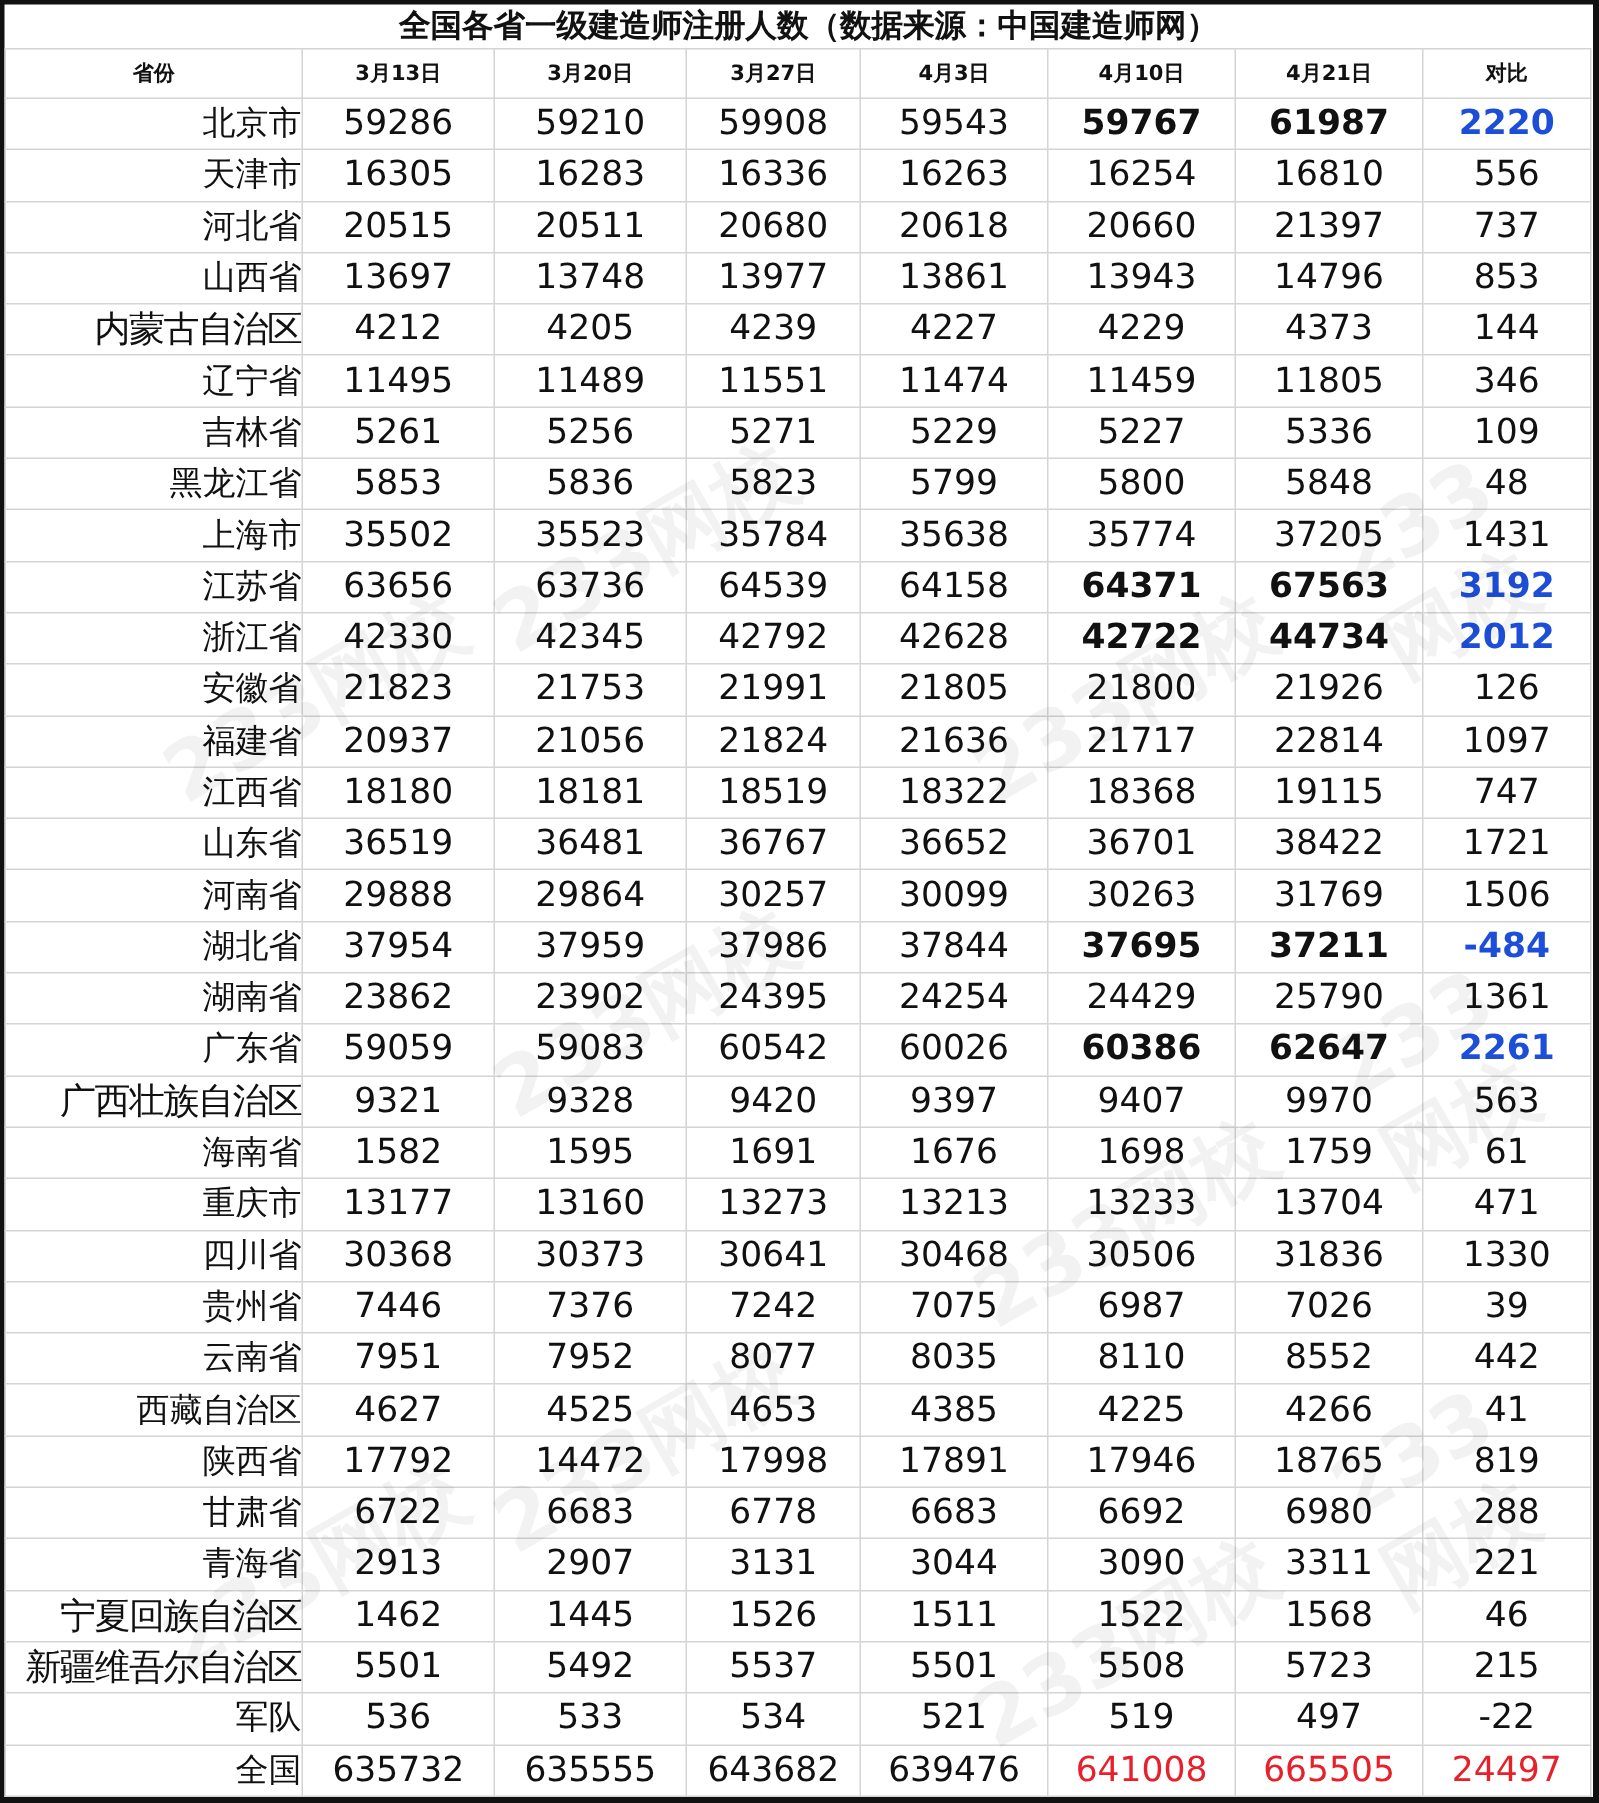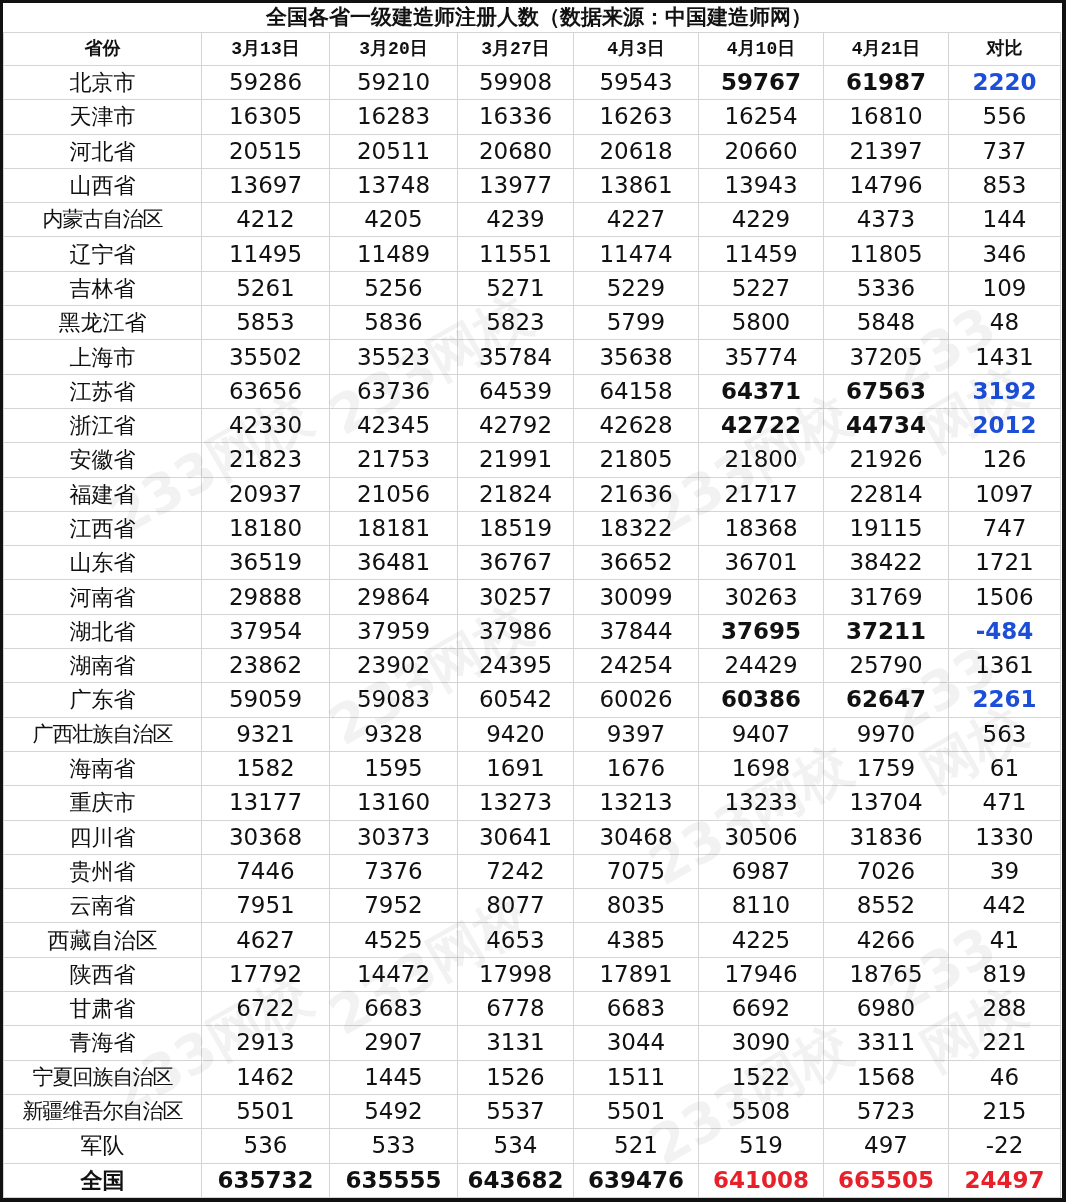--- a/index.html
+++ b/index.html
@@ -13,27 +13,27 @@
     position: absolute; left: 3px; top: 3px;
     border-collapse: collapse; table-layout: fixed;
     width: 1057px;
   }
   td {
     border: 1px solid #d4d4d4; text-align: center; vertical-align: middle;
     padding: 0; color: #111111; font-size: 23px; height: 33.3px; line-height: 33px;
     white-space: nowrap; overflow: hidden;
   }
   tr.title-row td { height: 29px; line-height: 29px; font-weight: bold; font-size: 21px; border-top: none; border-left: none; border-right: none; padding-left: 14px; }
-  tr.header-row td { font-weight: bold; font-size: 18px; height: 32px; line-height: 32px; font-family: Liberation Mono, monospace; }
-  td.prov { font-size: 22px; letter-spacing: 0px; }
-  td.prov.long { font-size: 21px; letter-spacing: -1px; }
+  tr.header-row td { font-weight: bold; font-size: 14px; height: 32px; line-height: 32px; }
+  td.prov { font-size: 22px; letter-spacing: 0px; text-align: right; }
+  td.prov.long { font-size: 24px; letter-spacing: -1px; }
   td.b { font-weight: bold; }
   td.red { color: #1d4ed8; font-weight: bold; }
   td.redn { color: #e8202a; margin-top: 32px; }
-  tr.total-row td { font-weight: bold; }
+  tr.total-row td { font-weight: normal; }
   .wm { position: absolute; color: rgba(0,0,0,0.05); font-size: 54px; font-weight: bold; transform: rotate(-30deg); pointer-events: none; font-family: "DejaVu Sans", sans-serif; }
 </style>
 </head>
 <body>
 
 <div class="frame"></div>
 
 <table>
   <colgroup>
     <col style="width:198px">

